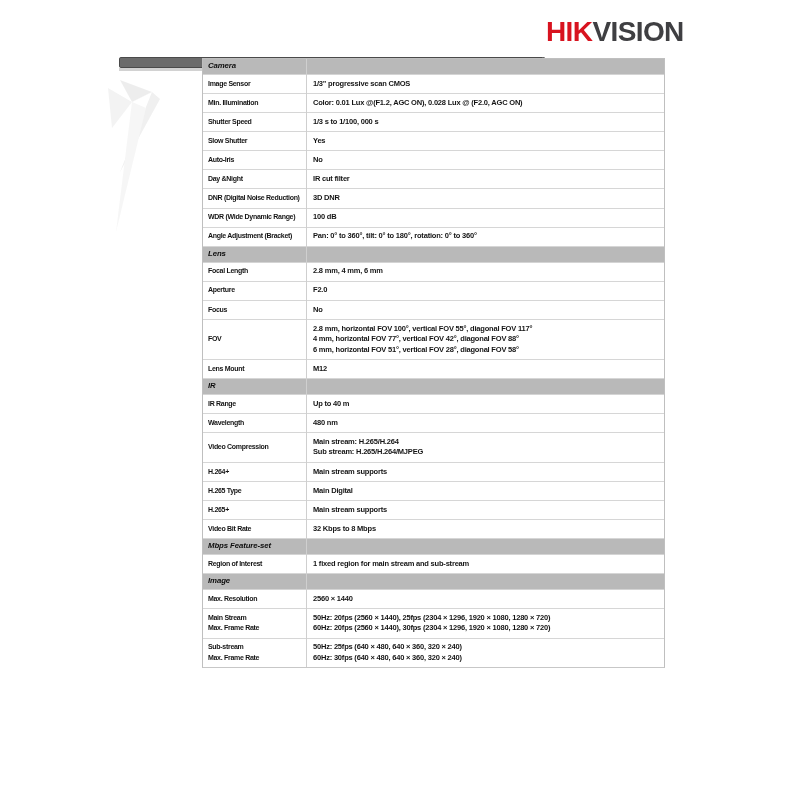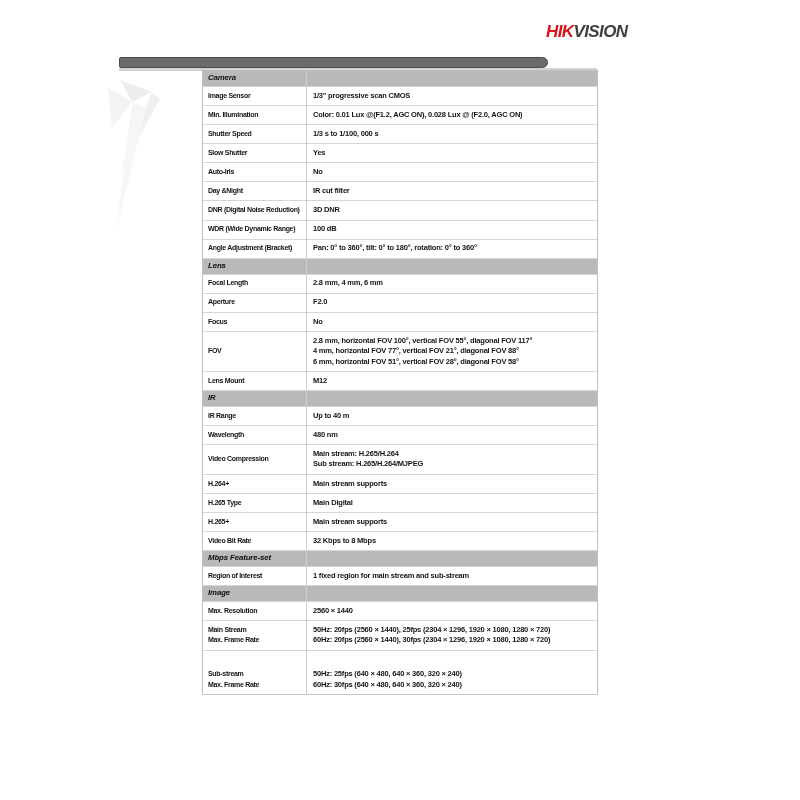--- a/index.html
+++ b/index.html
@@ -4,55 +4,55 @@
 <style>
   * { margin:0; padding:0; box-sizing:border-box; }
   html,body { background:#ffffff; }
   .page {
     position:relative; width:800px; height:800px; background:#ffffff;
     font-family:"Liberation Sans", sans-serif; color:#1a1a1a; overflow:hidden;
   }
   
   .logo {
     position:absolute; left:546px; top:20px; height:24px;
-    font-style:italic; font-weight:700; font-size:17px; letter-spacing:-0.6px;
+    font-weight:700; font-size:28px; letter-spacing:-0.6px;
     white-space:nowrap; line-height:24px;
   }
   .logo .hik    { color:#d8131f; }
   .logo .vision { color:#3f3f42; }
   
   .topbar {
     position:absolute; left:119px; top:57px; width:429px; height:11px;
     background:#6b6b6b; border:1.5px solid #4a4a4a;
     border-radius:2px 6px 6px 2px;
   }
   .topbar-underline {
     position:absolute; left:119px; top:68px; width:478px; height:2.5px;
     background:#d2d2d2;
   }
   
   .watermark { position:absolute; left:105px; top:72px; }
   
   .spec-table {
-    position:absolute; left:202px; top:70px; width:396px;
+    position:absolute; left:202px; top:58px; width:463px;
     border:1px solid #bfbfbf; border-bottom:1px solid #c7c7c7;
     background:#ffffff;
   }
   .col-divider {
     position:absolute; left:103px; top:0; bottom:0; width:1px;
     background:#cfcfcf; z-index:2;
   }
   .sec-row {
     position:relative; background:#b9b9b9; border-bottom:1px solid #d4d4d4;
     padding:2.2px 5px; min-height:14.5px;
     font-style:italic; font-weight:700; font-size:7.8px; line-height:10.5px;
     color:#0d0d0d; letter-spacing:-0.1px;
   }
   .row { display:flex; border-bottom:1px solid #d6d6d6; background:#fff; }
-  .row:last-child { border-bottom:none;margin-top:15px; }
+  .row:last-child { border-bottom:none; }
   .cell { display:flex; flex-direction:column; justify-content:center; padding:3.8px 1px 3.8px 5px; }
   .cell > div { line-height:10.5px; }
   .cell.label {
     width:103px; flex:none; font-weight:700; font-size:7px;
     letter-spacing:-0.3px; color:#141414; padding-right:2px;
   }
   .cell.value {
     flex:1; font-weight:700; font-size:7.5px; letter-spacing:-0.2px;
     color:#141414; padding-left:7px;
   }
@@ -176,21 +176,21 @@
         <div class="cell value">
           <div>No</div>
         </div>
       </div>
       <div class="row">
         <div class="cell label">
           <div>FOV</div>
         </div>
         <div class="cell value">
           <div>2.8 mm, horizontal FOV 100°, vertical FOV 55°, diagonal FOV 117°</div>
-          <div>4 mm, horizontal FOV 77°, vertical FOV 21°, diagonal FOV 88°</div>
+          <div>4 mm, horizontal FOV 77°, vertical FOV 42°, diagonal FOV 88°</div>
           <div>6 mm, horizontal FOV 51°, vertical FOV 28°, diagonal FOV 58°</div>
         </div>
       </div>
       <div class="row">
         <div class="cell label">
           <div>Lens Mount</div>
         </div>
         <div class="cell value">
           <div>M12</div>
         </div>

